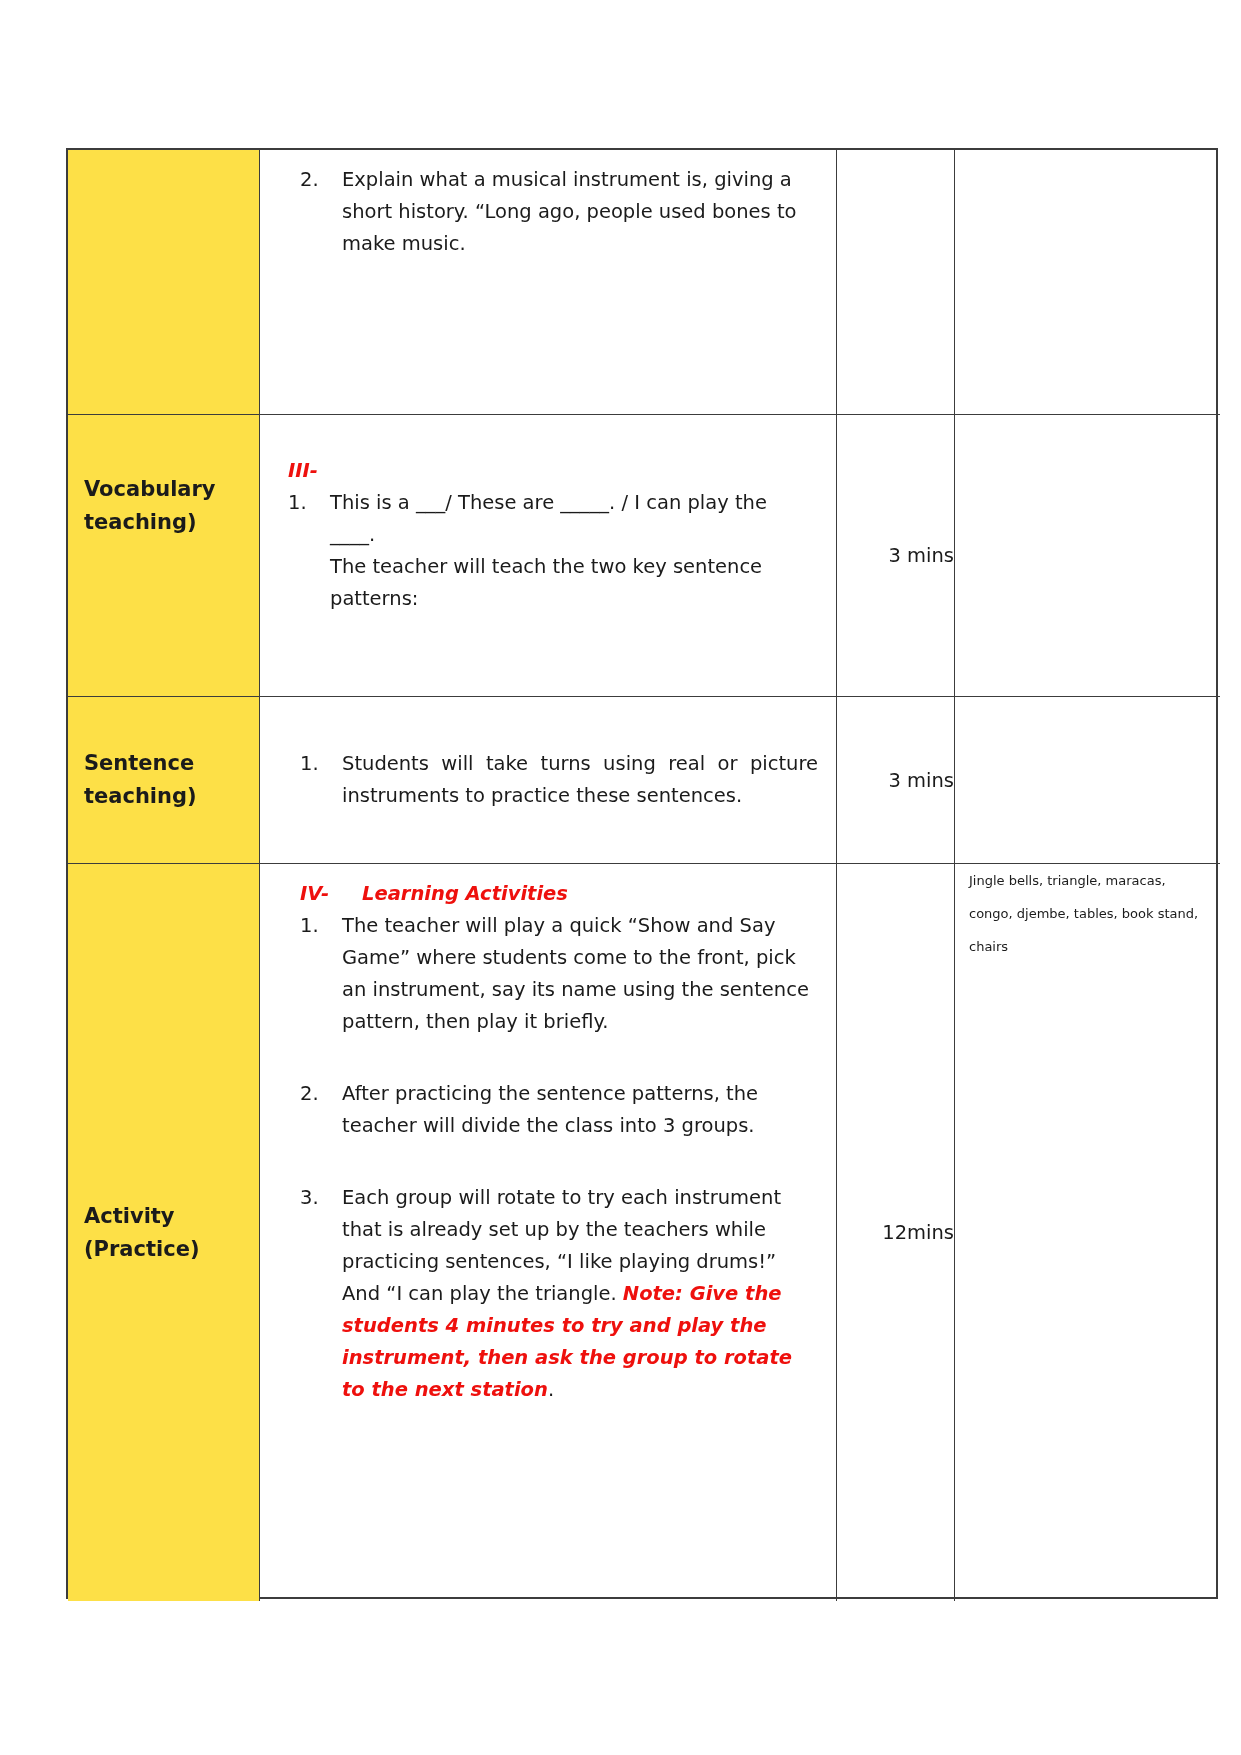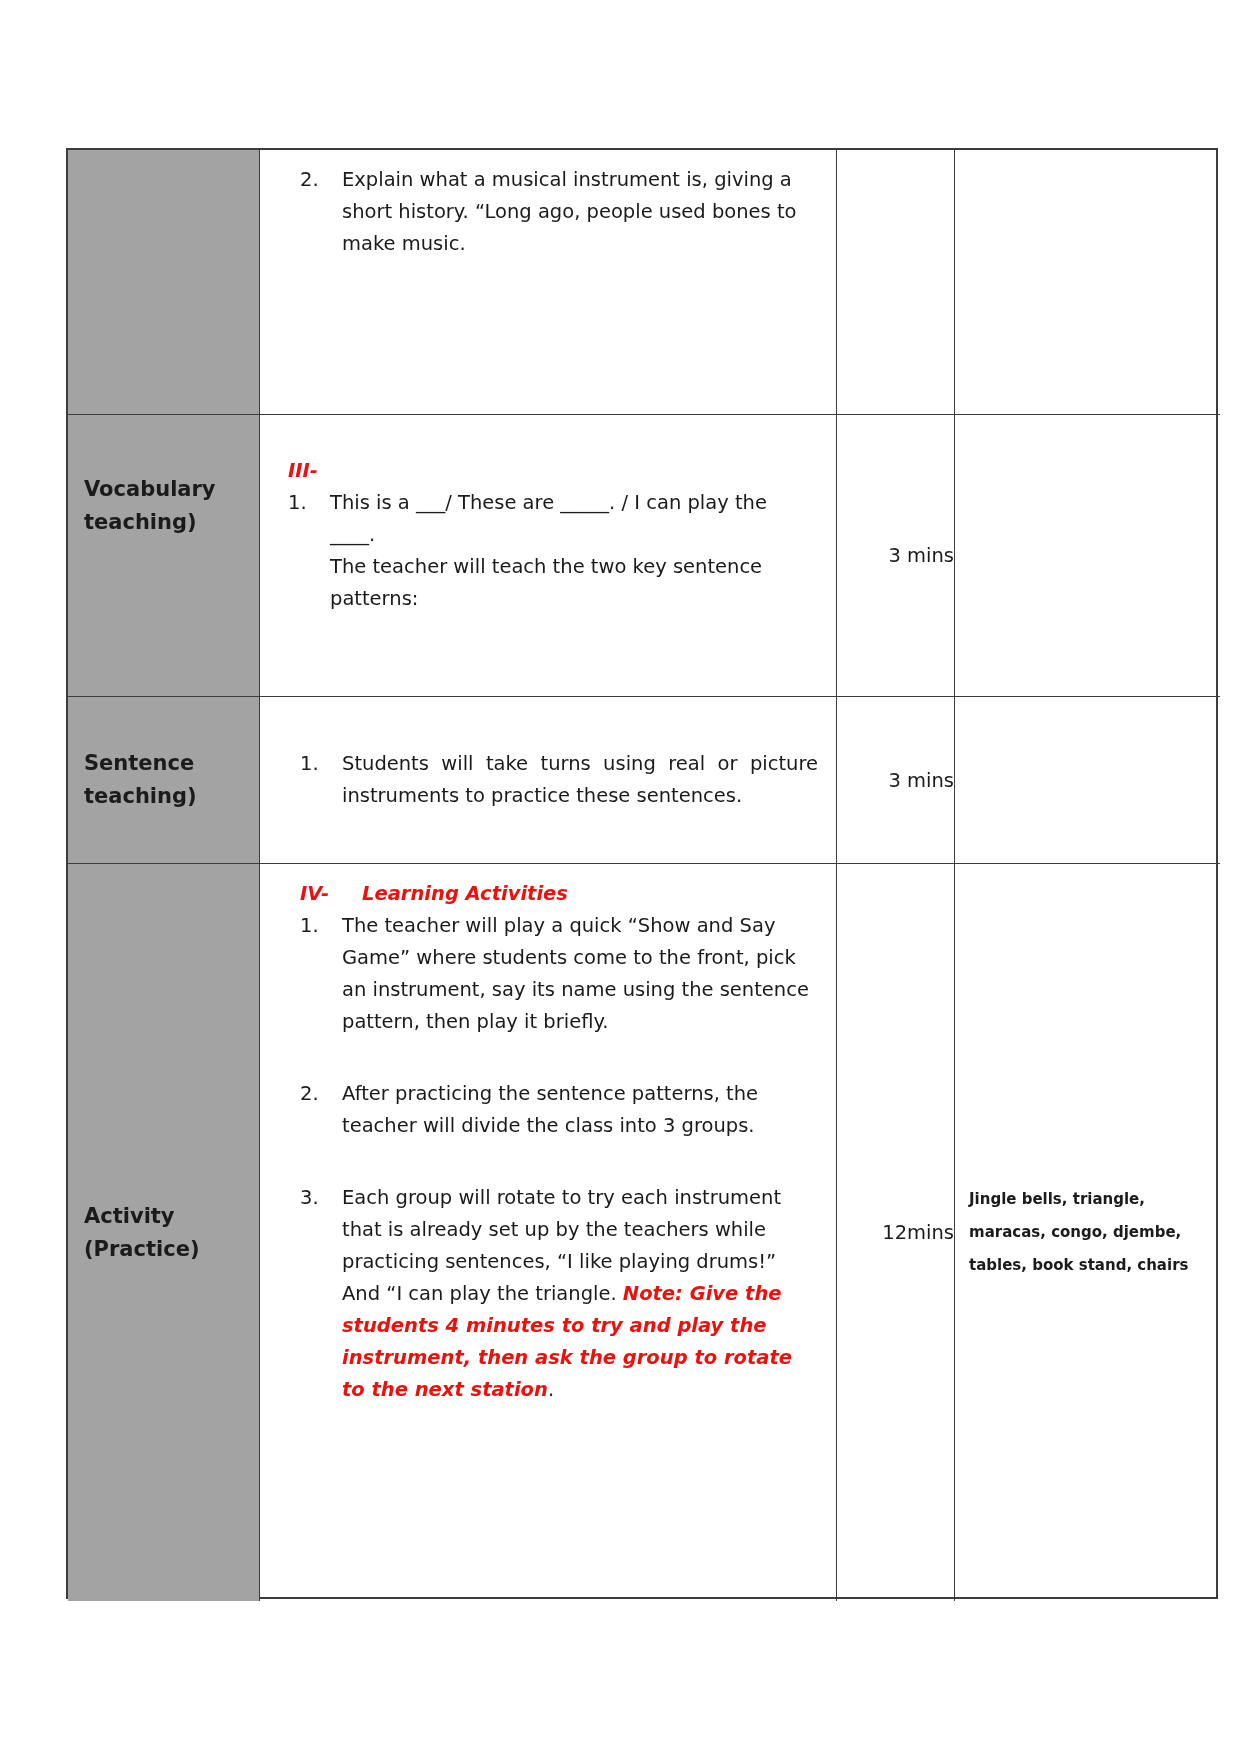--- a/index.html
+++ b/index.html
@@ -13,21 +13,21 @@
     grid-template-columns:192px 577px 118px 265px;
     grid-template-rows:265px 282px 167px 737px;
     border:2px solid #3c3c3c;
     box-sizing:border-box;
   }
   .cell { box-sizing:border-box; border-right:1.5px solid #3c3c3c; border-bottom:1.5px solid #3c3c3c; overflow:hidden; }
   .cell.last-col { border-right:none; }
   .cell.last-row { border-bottom:none; }
 
   .label-cell {
-    background:#a3a3a3; font-weight:bold; font-size:21px; line-height:33px;
+    background:#fde047; font-weight:bold; font-size:21px; line-height:33px;
     display:flex; align-items:center; padding:0 16px;
   }
   .label-cell.offset-top { align-items:flex-start; padding-top:58px; }
 
   .content-cell { font-size:19.5px; line-height:32px; padding:14px 18px 0 40px; }
   .content-cell.pad-more { padding-top:40px;padding-left:28px; }
   .content-cell.center-v { display:flex; flex-direction:column; justify-content:center; padding-top:0; }
 
   .li { display:flex; }
   .li + .li { margin-top:40px; }
@@ -38,22 +38,22 @@
 
   .heading { display:flex; font-weight:bold; margin-bottom:0; }
   .heading .h-num { width:62px; flex:none; color:#ee100d; font-style:italic; }
   .heading .h-text { flex:1; }
   .heading .h-text .block { display:block; }
   .red-title { color:#ee100d; font-style:italic; }
   .note-red { color:#ee100d; font-style:italic; font-weight:bold; }
 
   .time-cell { display:flex; align-items:center; justify-content:flex-end; font-size:19.5px; }
   .materials-cell {
-    display:flex; flex-direction:column; justify-content:center;
-    font-size:15px; line-height:33px; padding:0 12px 0 14px;font-weight:bold;
+    display:flex; flex-direction:column; justify-content:flex-start;
+    font-size:13px; line-height:33px; padding:0 12px 0 14px;
   }
 </style>
 </head>
 <body>
 
 <div class="page">
   <div class="lesson-table">
 
     <div class="cell label-cell"></div>
     <div class="cell content-cell">

